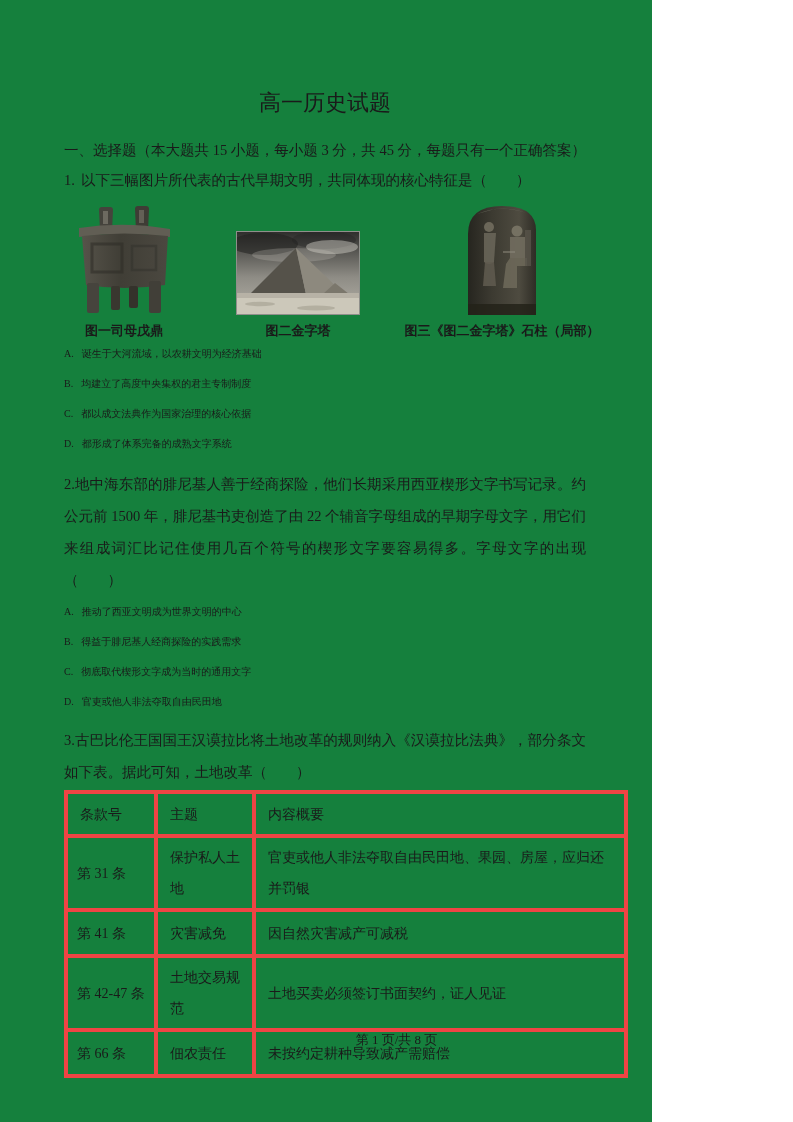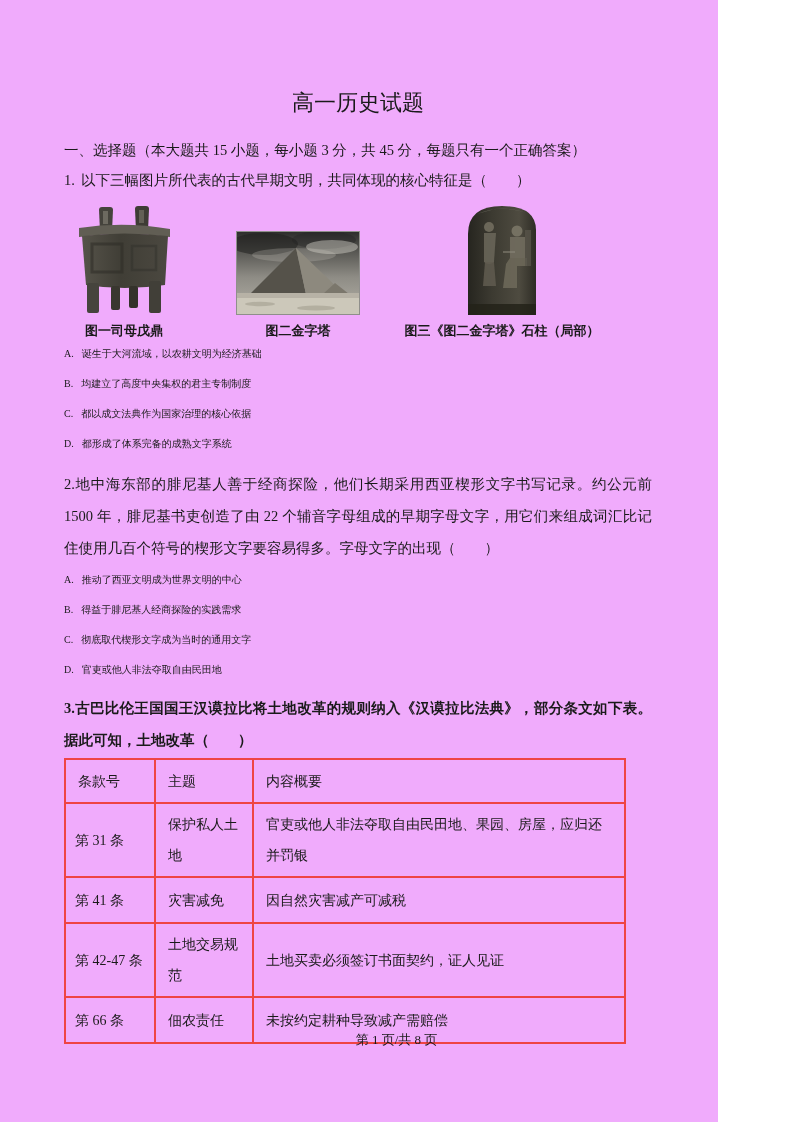--- a/index.html
+++ b/index.html
@@ -1,20 +1,20 @@
 <!DOCTYPE html>
 <html><head>
 <meta charset="utf-8">
 <style>
   html, body { margin: 0; padding: 0; background: #ffffff; }
   .page {
     position: relative;
-    width: 718px;
+    width: 652px;
     height: 1122px;
-    background: #f0abfc;
+    background: #15803d;
     box-sizing: border-box;
     padding: 0 66px 12px 64px;
     font-family: "Liberation Serif", "DejaVu Serif", serif;
     color: #1a1a1a;
     overflow: hidden;
   }
   .title {
     margin: 88px 0 0 0;
     text-align: center;
     font-size: 22px;
@@ -73,21 +73,21 @@
   .option .opt-label { margin-right: 8px; }
   
   table.codex {
     margin-top: 2px;
     border-collapse: collapse;
     table-layout: fixed;
     width: 560px;
     font-size: 14px;
   }
   table.codex th, table.codex td {
-    border: 2px solid #ef4444;
+    border: 4px solid #ef4444;
     font-weight: 400;
     text-align: left;
     vertical-align: middle;
     padding: 2px 10px 2px 12px;
     line-height: 31px;
   }
   table.codex col.c1 { width: 90px; }
   table.codex col.c2 { width: 98px; }
   table.codex col.c3 { width: 372px; }
   table.codex td.c1-cell { white-space: nowrap; padding-left: 9px; padding-right: 4px; }
@@ -204,21 +204,21 @@
 
   <p class="para"><span class="qnum">2.</span><span>地中海东部的腓尼基人善于经商探险，他们长期采用西亚楔形文字书写记录。约公元前 1500 年，腓尼基书吏创造了由 22 个辅音字母组成的早期字母文字，用它们来组成词汇比记住使用几百个符号的楔形文字要容易得多。字母文字的出现（　　）</span></p>
 
   <div class="options options-tight">
     <p class="option"><span class="opt-label">A.</span><span>推动了西亚文明成为世界文明的中心</span></p>
     <p class="option"><span class="opt-label">B.</span><span>得益于腓尼基人经商探险的实践需求</span></p>
     <p class="option"><span class="opt-label">C.</span><span>彻底取代楔形文字成为当时的通用文字</span></p>
     <p class="option"><span class="opt-label">D.</span><span>官吏或他人非法夺取自由民田地</span></p>
   </div>
 
-  <p class="para" style="margin-top:14px;font-weight:bold;"><span class="qnum">3.</span><span>古巴比伦王国国王汉谟拉比将土地改革的规则纳入《汉谟拉比法典》，部分条文如下表。据此可知，土地改革（　　）</span></p>
+  <p class="para" style="margin-top:14px;"><span class="qnum">3.</span><span>古巴比伦王国国王汉谟拉比将土地改革的规则纳入《汉谟拉比法典》，部分条文如下表。据此可知，土地改革（　　）</span></p>
 
   <table class="codex">
     <colgroup>
         <col class="c1">
         <col class="c2">
         <col class="c3">
       </colgroup>
     <tbody>
       <tr class="r-head">
         <th>条款号</th>

